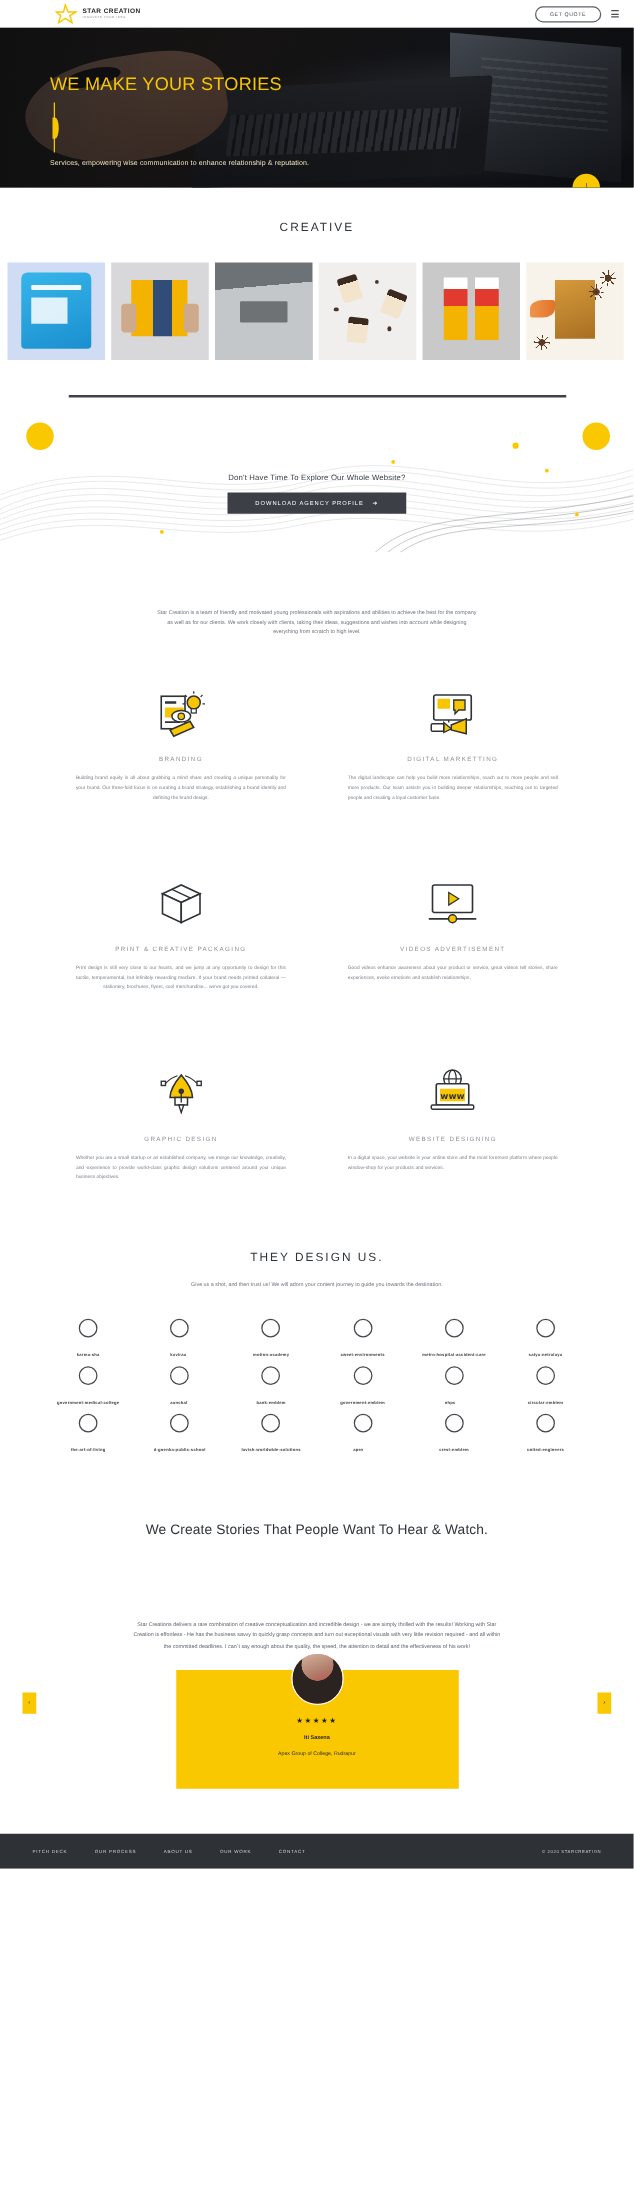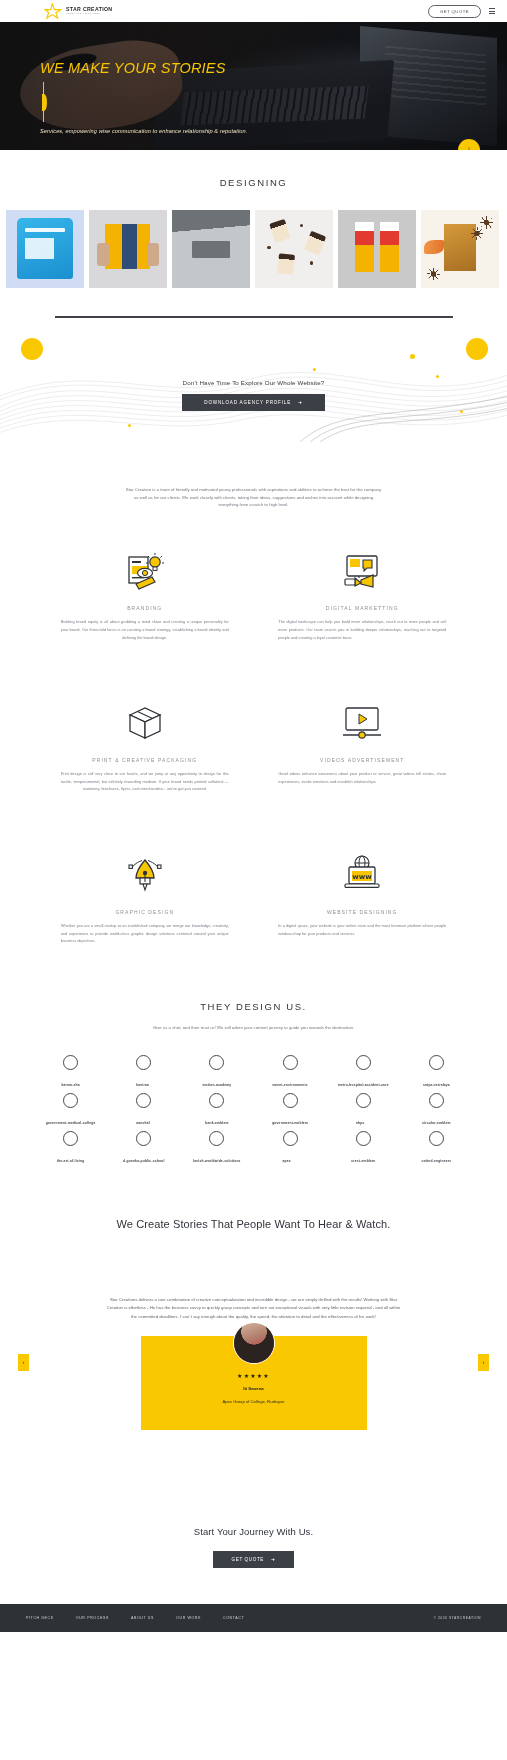--- a/index.html
+++ b/index.html
@@ -97,21 +97,21 @@
   }
   .hero-photo .wrist {
     position: absolute; left: 10%; top: 26%; width: 9%; height: 11%;
     background: #17181b; border-radius: 50%;
     transform: rotate(-12deg);
   }
   .hero-photo .veil {
     position: absolute; inset: 0;
     background: linear-gradient(100deg, rgba(10,10,12,.80) 0%, rgba(10,10,12,.52) 38%, rgba(10,10,12,.25) 70%, rgba(10,10,12,.45) 100%);
   }
-  .hero-inner { position: relative; z-index: 3; padding: 38px 0 0 40px; font-style: italic; }
+  .hero-inner { position: relative; z-index: 3; padding: 38px 0 0 40px; }
   .hero-title {
     color: #f7c600;
     font-size: 14.5px;
     letter-spacing: .2px;
     font-weight: normal;
   }
   .hero-mark {
     margin: 6px 0 0 2px;
     width: 4px; height: 40px; position: relative;
   }
@@ -464,21 +464,21 @@
       <div class="hero-mark">
         <span class="bar"></span>
           <span class="blob"></span>
       </div>
       <div class="hero-sub">Services, empowering wise communication to enhance relationship &amp; reputation.</div>
     </div>
     <div class="scroll-dot">↓</div>
   </div>
 
   <div class="portfolio">
-    <h2 class="section-title">DESIGNING</h2>
+    <h2 class="section-title">CREATIVE</h2>
     <div class="pf-grid">
       <div class="pf-item pf-1">
           <div class="pouch"></div>
         </div>
       <div class="pf-item pf-2">
           <div class="bro"></div>
           <div class="h1"></div>
           <div class="h2"></div>
         </div>
       <div class="pf-item pf-3">
@@ -733,27 +733,20 @@
       </div>
     </div>
     <button class="arrow-btn arrow-prev">
       <span>‹</span>
     </button>
     <button class="arrow-btn arrow-next">
       <span>›</span>
     </button>
   </div>
 
-  <div class="final-cta">
-    <h2 class="final-title">Start Your Journey With Us.</h2>
-    <button class="get-quote-btn">
-      <span>GET QUOTE</span>
-      <span>➜</span>
-    </button>
-  </div>
 
   <div class="footer">
     <div class="footer-nav">
       <a class="footer-link" href="#">PITCH DECK</a>
       <a class="footer-link" href="#">OUR PROCESS</a>
       <a class="footer-link" href="#">ABOUT US</a>
       <a class="footer-link" href="#">OUR WORK</a>
       <a class="footer-link" href="#">CONTACT</a>
     </div>
     <div class="footer-copy">© 2020 STARCREATION</div>

